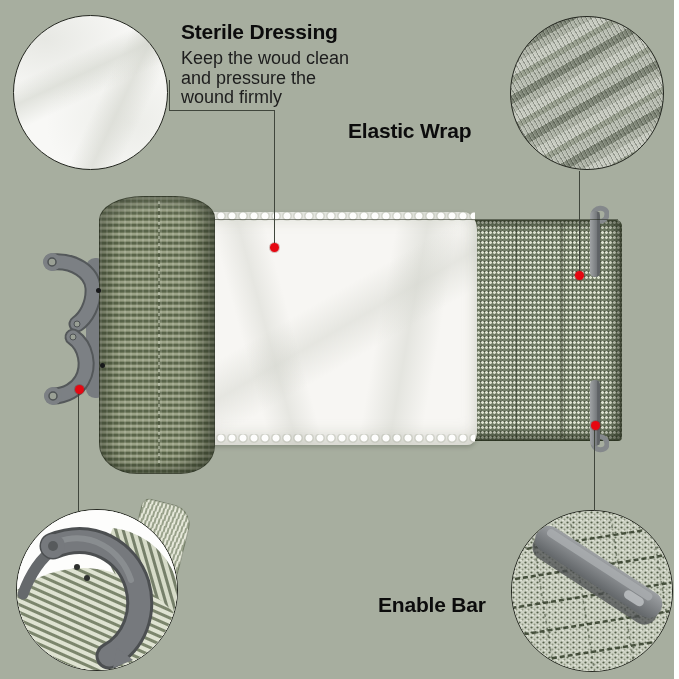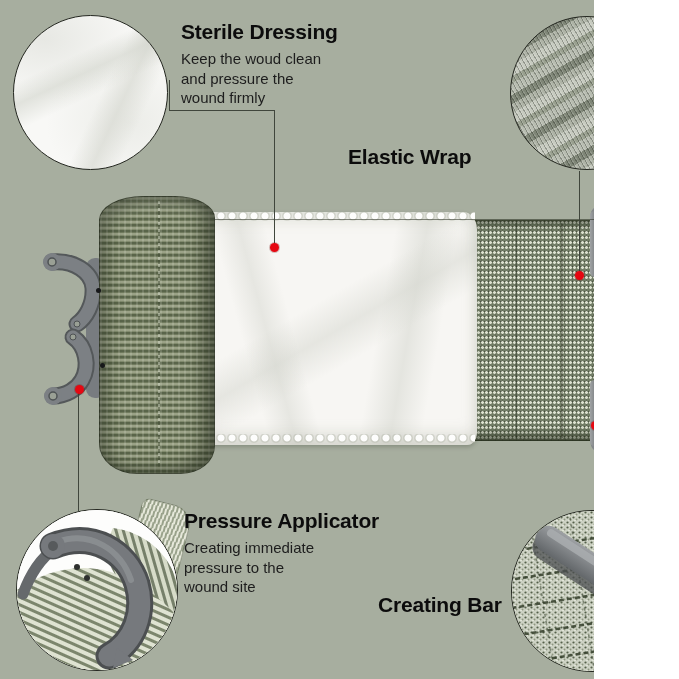--- a/index.html
+++ b/index.html
@@ -1,26 +1,26 @@
 <!DOCTYPE html>
 <html><head>
 <meta charset="utf-8">
 <style>
   html,body{margin:0;padding:0;}
   #canvas{
-    position:relative;width:594px;height:679px;overflow:hidden;
+    position:relative;width:674px;height:679px;overflow:hidden;
     background:#a7ae9f;
     font-family:"Liberation Sans","DejaVu Sans",sans-serif;
   }
   
   .ann{position:absolute;z-index:11;}
   .ann-title{font-weight:bold;font-size:21px;line-height:24px;color:#0c0c0c;letter-spacing:-0.2px;}
-  .ann-body{margin-top:5px;font-size:15px;line-height:19.5px;color:#1d1d1d;white-space:pre-line;}
+  .ann-body{margin-top:5px;font-size:18px;line-height:19.5px;color:#1d1d1d;white-space:pre-line;}
   #ann-sterile{left:181px;top:20px;}
-  #ann-elastic{left:348px;top:119px;margin-top:26px;}
+  #ann-elastic{left:348px;top:119px;}
   #ann-pressure{left:184px;top:509px;}
   #ann-closure{left:378px;top:593px;}
   
   .callout{position:absolute;border:1.6px solid #23261f;border-radius:50%;overflow:hidden;z-index:2;box-sizing:border-box;}
   #circle-tl{left:13px;top:15px;width:155px;height:155px;
     background:
       linear-gradient(155deg, rgba(226,228,221,0) 30%, rgba(206,209,200,.55) 40%, rgba(255,255,255,0) 52%),
       linear-gradient(115deg, rgba(255,255,255,0) 55%, rgba(212,214,206,.6) 66%, rgba(255,255,255,0) 78%),
       radial-gradient(ellipse 120% 80% at 20% 15%, rgba(214,216,209,.5), transparent 50%),
       radial-gradient(ellipse 90% 70% at 75% 70%, rgba(220,222,215,.45), transparent 60%),
@@ -225,23 +225,17 @@
 
   <div id="ann-sterile" class="ann">
     <div class="ann-title">Sterile Dressing</div>
     <div class="ann-body">Keep the woud clean
 and pressure the
 wound firmly</div>
   </div>
   <div id="ann-elastic" class="ann">
     <div class="ann-title">Elastic Wrap</div>
   </div>
-  <div id="ann-pressure" class="ann">
-    <div class="ann-title">Pressure Applicator</div>
-    <div class="ann-body">Creating immediate
-pressure to the
-wound site</div>
-  </div>
   <div id="ann-closure" class="ann">
-    <div class="ann-title">Creating Bar</div>
+    <div class="ann-title">Enable Bar</div>
   </div>
 
 </div>
 
 </body></html>

